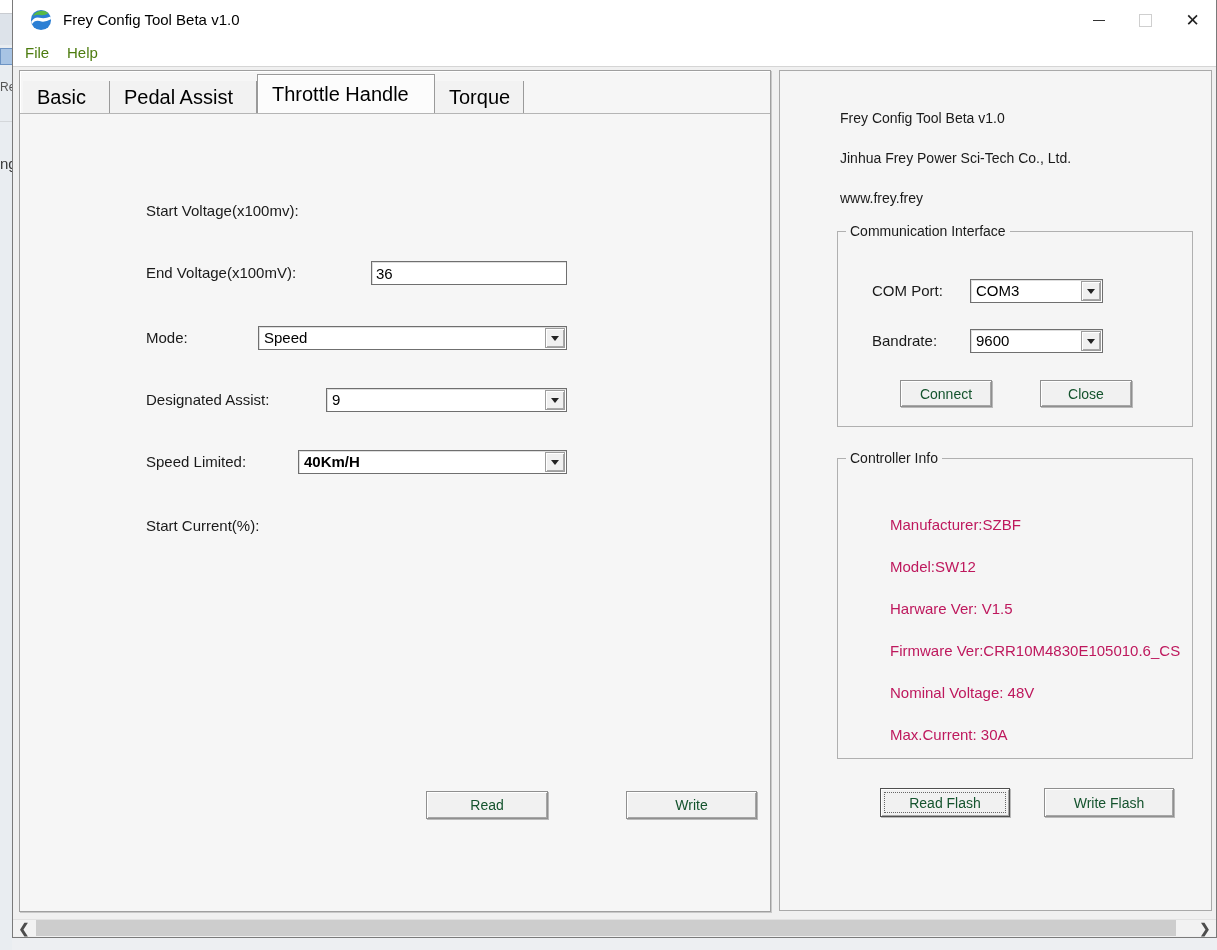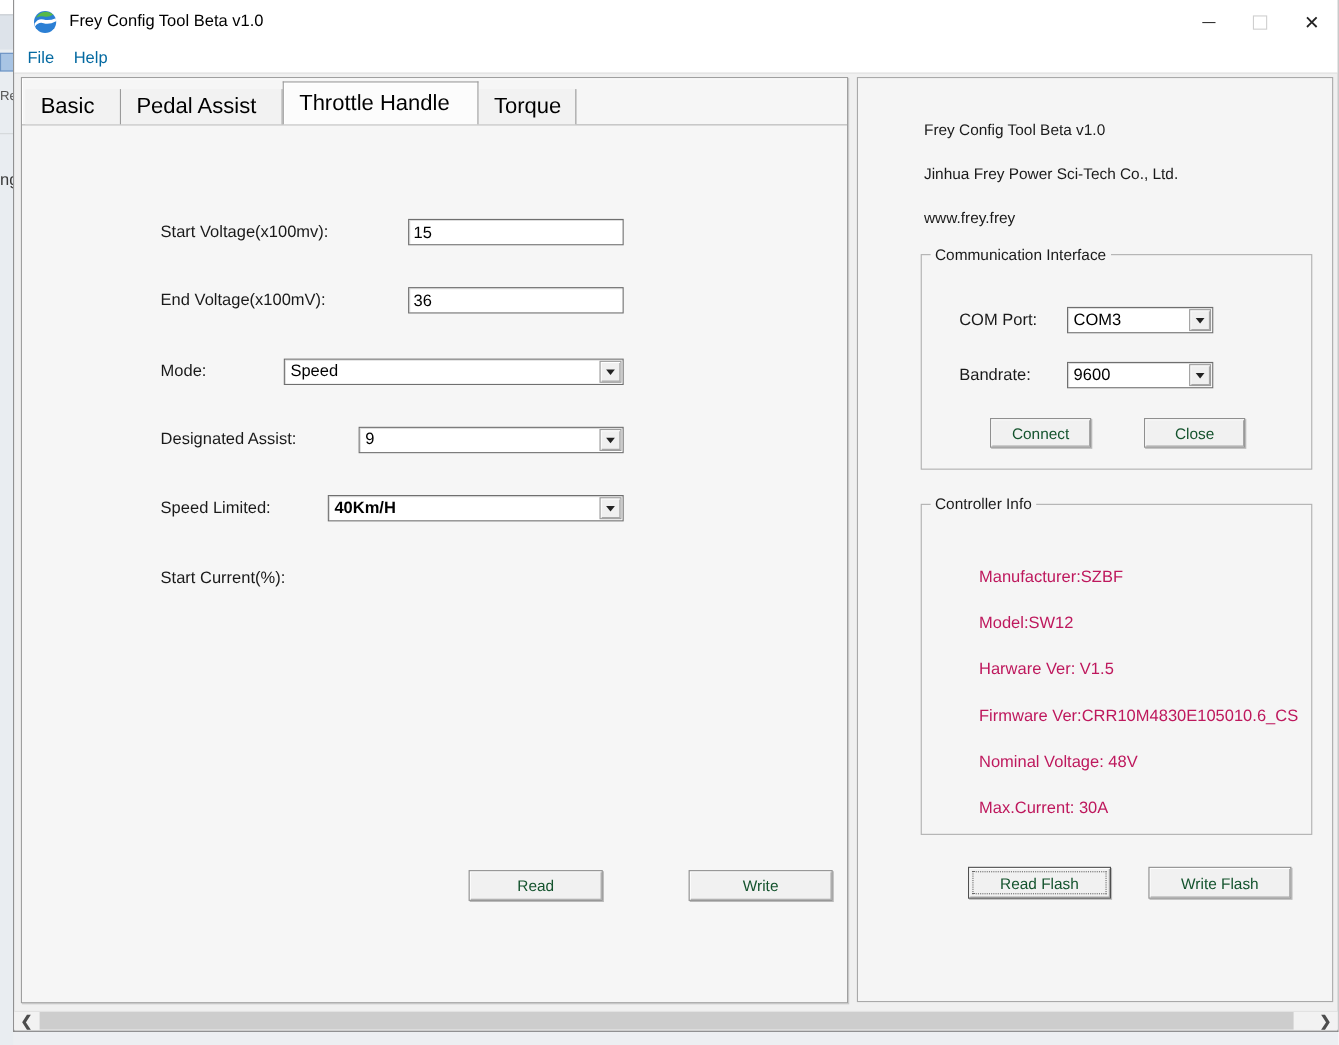--- a/index.html
+++ b/index.html
@@ -24,21 +24,21 @@
   .titlebar .app-icon{position:absolute;left:17px;top:9px;width:22px;height:22px;}
   .titlebar .title-text{position:absolute;left:50px;top:0;height:40px;line-height:40px;font-size:15px;color:#000;}
   .caption-controls{position:absolute;right:0;top:0;height:40px;display:flex;}
   .caption-btn{width:47px;height:40px;display:flex;align-items:center;justify-content:center;font-size:15px;color:#1a1a1a;}
   .caption-btn.max span{display:block;width:11px;height:11px;border:1px solid #cfcfcf;}
   .caption-btn.min span{display:block;width:12px;height:0;border-top:1px solid #333;}
   .caption-btn.close{font-size:17px;color:#222;}
 
   
   .menubar{position:absolute;left:0;top:40px;width:100%;height:27px;background:#ffffff;border-bottom:1px solid #d5d5d5;box-sizing:border-box;}
-  .menu-item{position:absolute;top:0;height:26px;line-height:26px;font-size:15px;color:#0369a1;padding:0 6px;}
+  .menu-item{position:absolute;top:0;height:26px;line-height:26px;font-size:15px;color:#4d7c0f;padding:0 6px;}
   .menu-file{left:6px;}
   .menu-help{left:48px;}
 
   
   .client{position:absolute;left:0;top:67px;width:100%;height:852px;background:#f0f0f0;}
 
   
   .tabctl{position:absolute;left:6px;top:3px;width:752px;height:842px;background:#f6f6f6;
           border:1px solid #9f9f9f;box-sizing:border-box;box-shadow:inset 1px 1px 0 #ffffff, 1px 1px 0 #c8c8c8;}
   .tabstrip{position:absolute;left:3px;top:3px;height:39px;display:flex;align-items:flex-end;z-index:3;}
@@ -129,21 +129,20 @@
         <div class="tabstrip">
           <div class="tab" style="width:87px;">Basic</div>
           <div class="tab" style="width:147px;">Pedal Assist</div>
           <div class="tab active" style="width:178px;">Throttle Handle</div>
           <div class="tab" style="width:89px;">Torque</div>
         </div>
 
         <div class="tabpage">
 
           <div class="frm-label" style="left:126px;top:85px;">Start Voltage(x100mv):</div>
-          <input class="tinput" style="left: 351px; top: 85px; width: 196px;" value="15">
 
           <div class="frm-label" style="left:126px;top:147px;">End Voltage(x100mV):</div>
           <input class="tinput" style="left: 351px; top: 147px; width: 196px;" value="36">
 
           <div class="frm-label" style="left:126px;top:212px;">Mode:</div>
           <div class="combo" style="left:238px;top:212px;width:309px;">
             <span class="combo-text">Speed</span>
             <div class="combo-btn">
                 <div class="arrow"></div>
               </div>

